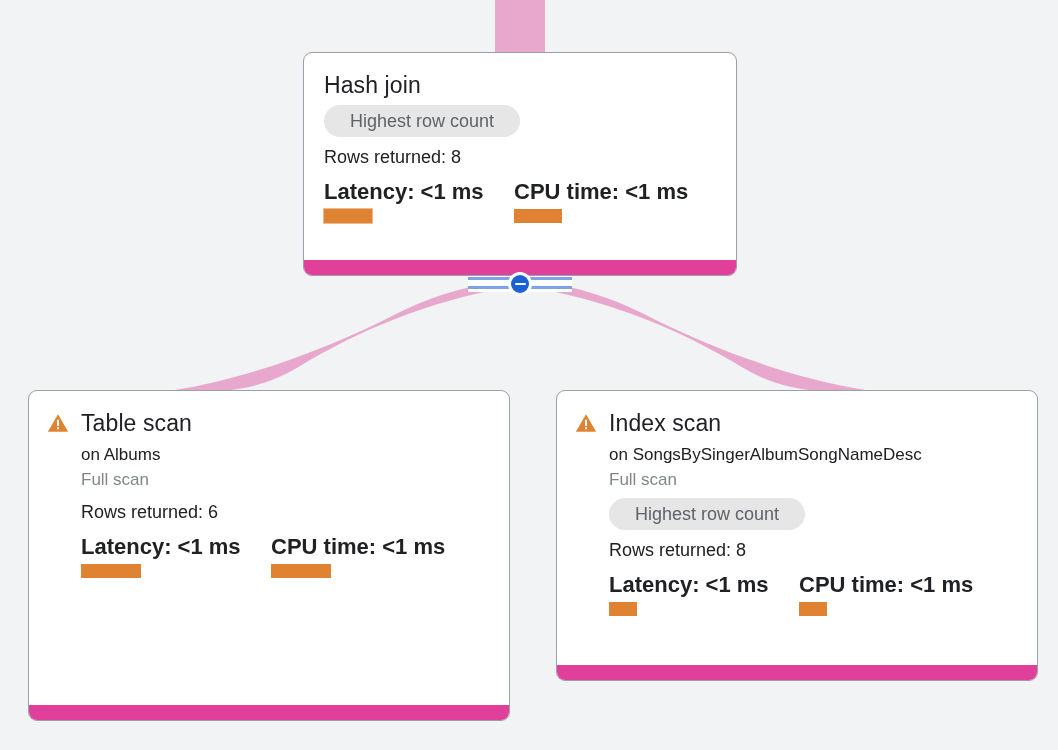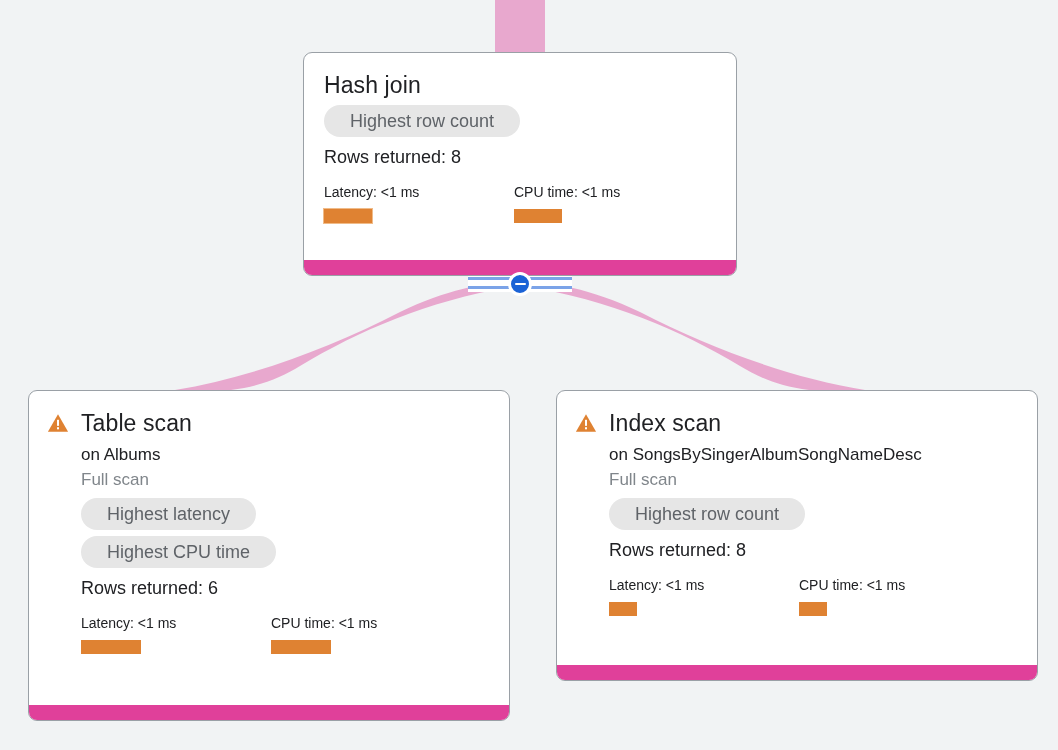--- a/index.html
+++ b/index.html
@@ -107,24 +107,25 @@
     line-height: 24px;
     color: #202124;
     margin-top: 8px;
   }
 
   .metrics {
     margin-top: 12px;
     display: flex;
   }
   .metric-label {
-    font-size: 14px;
+    font-size: 22px;
     line-height: 22px;
     color: #202124;
     white-space: nowrap;
+    font-weight: bold;
   }
   .metric-bar {
     height: 14px;
     background: #df8232;
     margin-top: 6px;
   }
   .metric-bar.outlined {
     outline: 1px solid #f0bb88;
   }
 
@@ -241,24 +242,20 @@
       <div class="node-head">
         <svg class="warn-icon" viewBox="0 0 24 24" xmlns="http://www.w3.org/2000/svg">
           <path d="M12 2.5 L23 21.5 L1 21.5 Z" fill="#df8232"></path>
           <rect x="10.9" y="8.5" width="2.2" height="6.6" fill="#ffffff"></rect>
           <rect x="10.9" y="16.6" width="2.2" height="2.3" fill="#ffffff"></rect>
         </svg>
         <div>
           <div class="node-title">Table scan</div>
           <div class="node-sub">on Albums</div>
           <div class="node-sub2">Full scan</div>
-          <div class="badges">
-            <span class="badge">Highest latency</span>
-            <span class="badge">Highest CPU time</span>
-          </div>
           <div class="rows-returned">Rows returned: 6</div>
           <div class="metrics" id="ts-metrics">
             <div class="m1">
               <div class="metric-label">Latency: &lt;1 ms</div>
               <div class="metric-bar" style="width:60px"></div>
             </div>
             <div class="m2">
               <div class="metric-label">CPU time: &lt;1 ms</div>
               <div class="metric-bar" style="width:60px"></div>
             </div>

